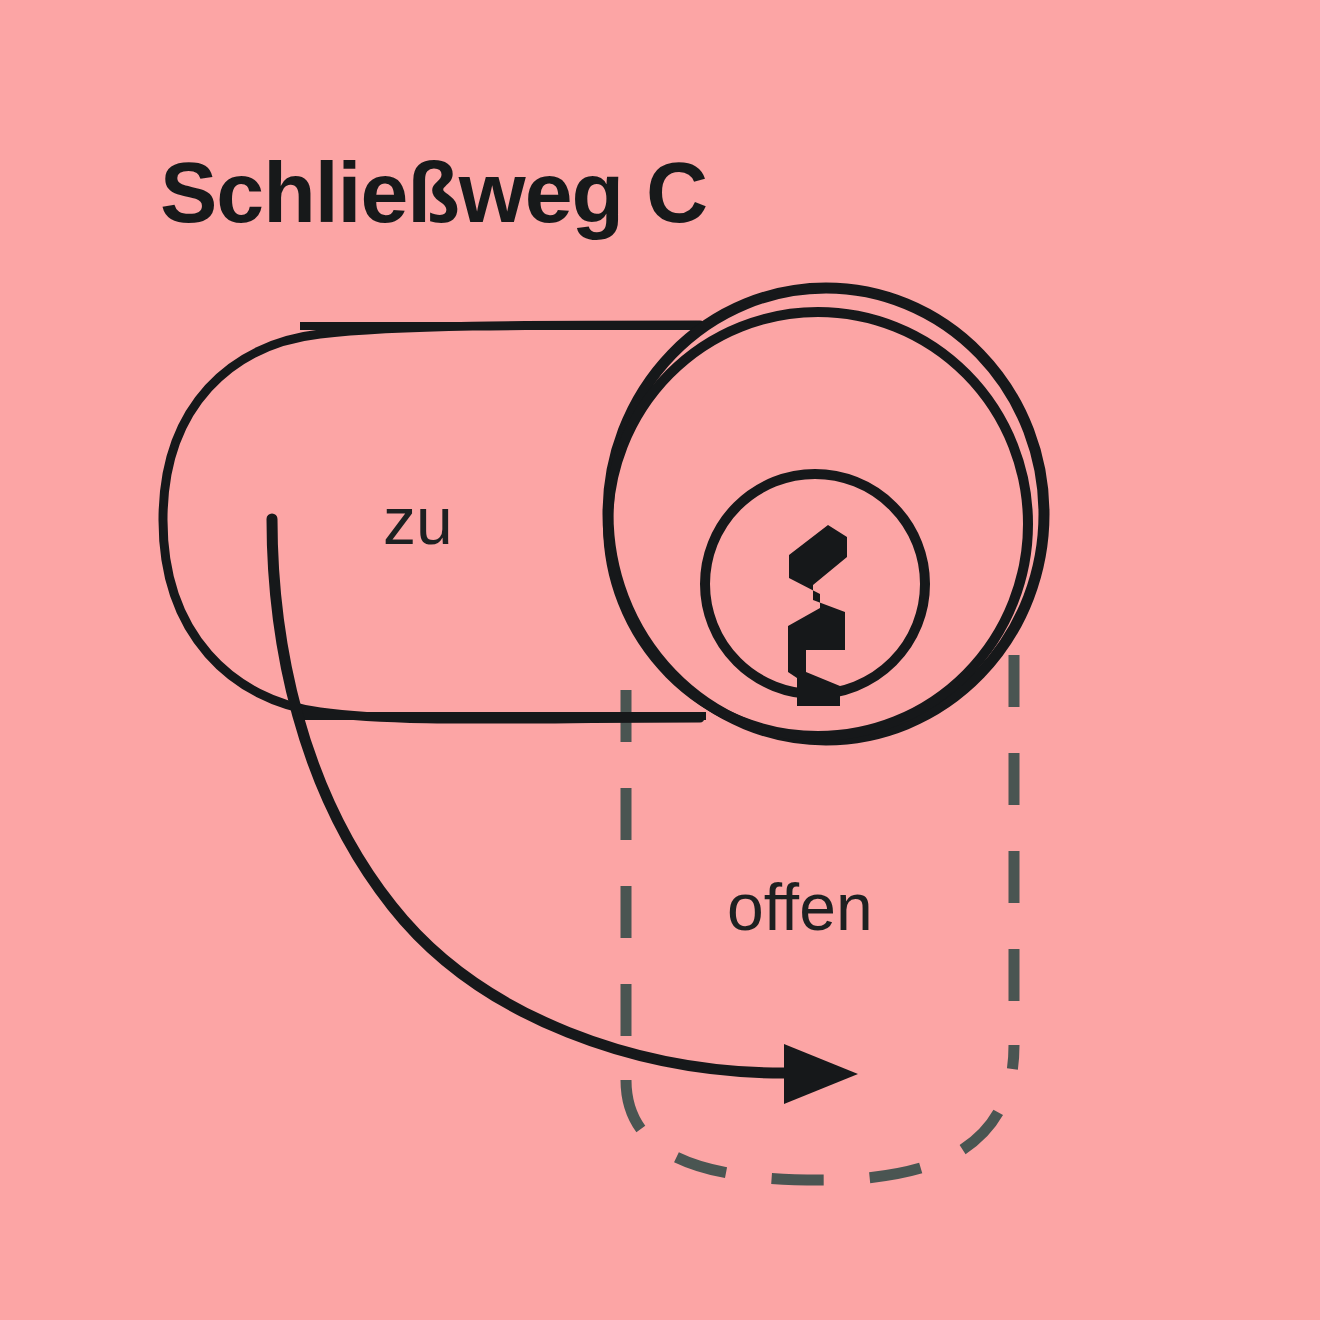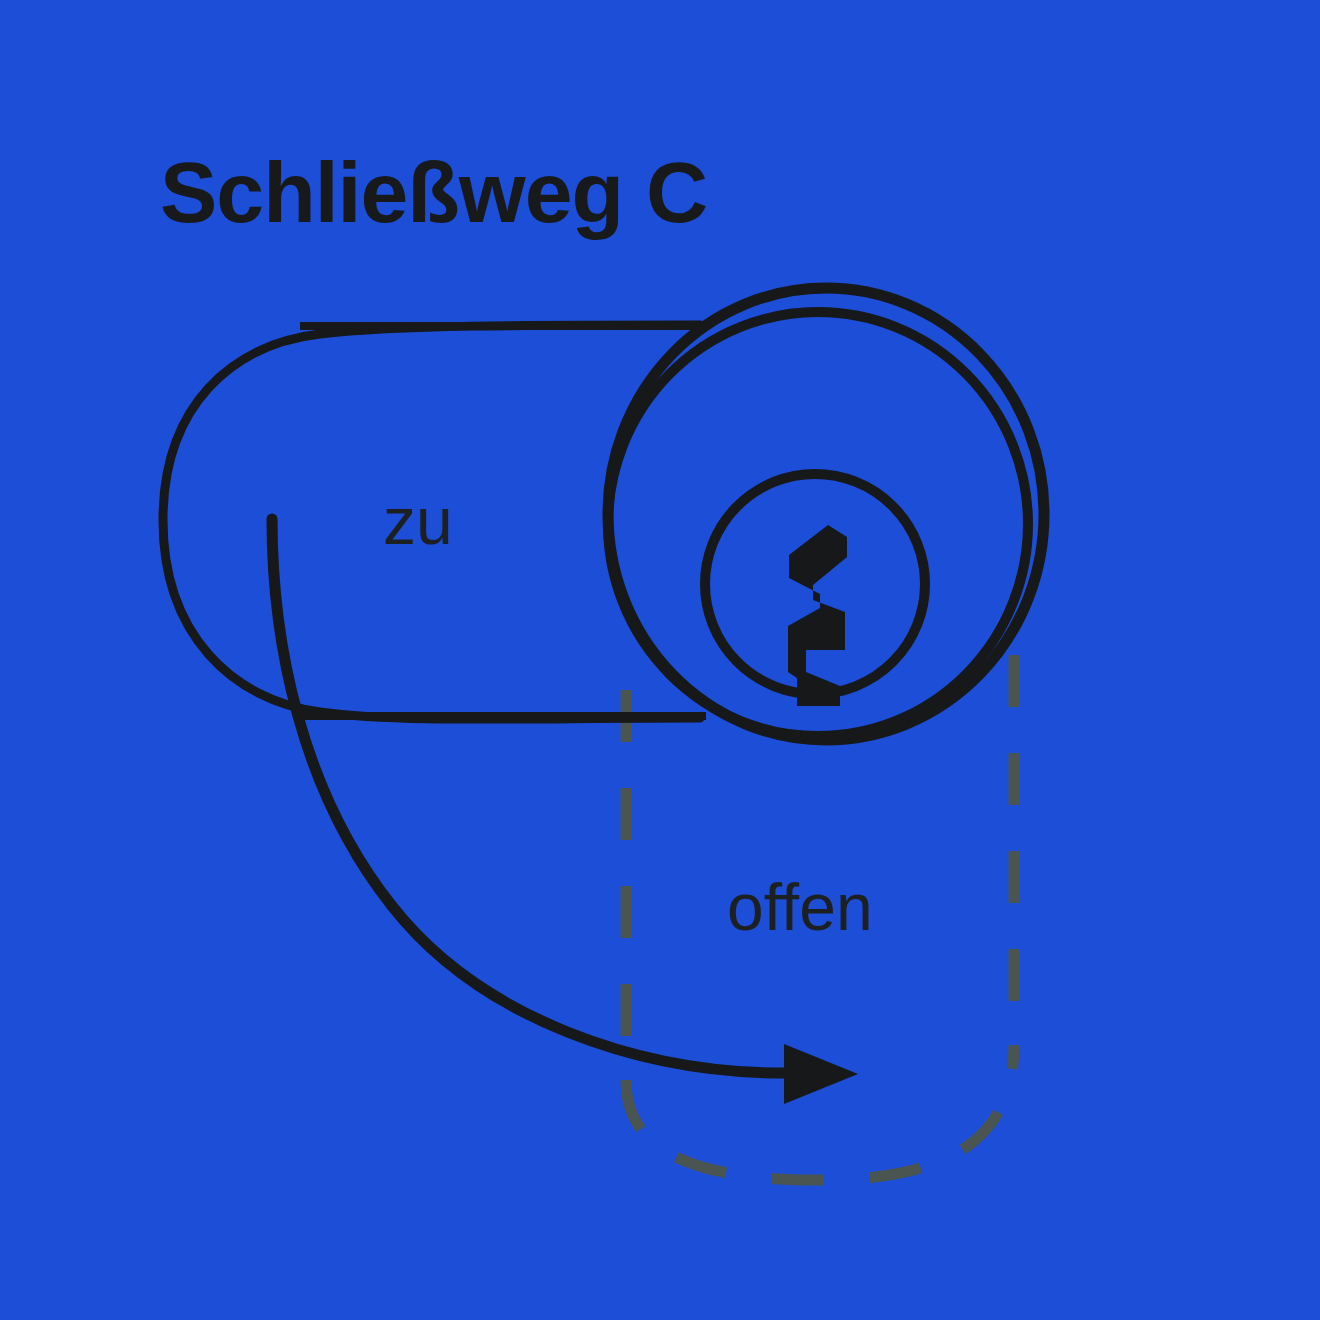--- a/index.html
+++ b/index.html
@@ -11,21 +11,21 @@
   body {
     width: 1320px;
     height: 1320px;
     font-family: "Liberation Sans", "DejaVu Sans", sans-serif;
     overflow: hidden;
   }
   #diagram-root {
     position: relative;
     width: 1320px;
     height: 1320px;
-    background: #1d4ed8;
+    background: #fca5a5;
   }
   svg#diagram-svg {
     position: absolute;
     left: 0;
     top: 0;
     width: 1320px;
     height: 1320px;
     display: block;
   }
   .title-text {

